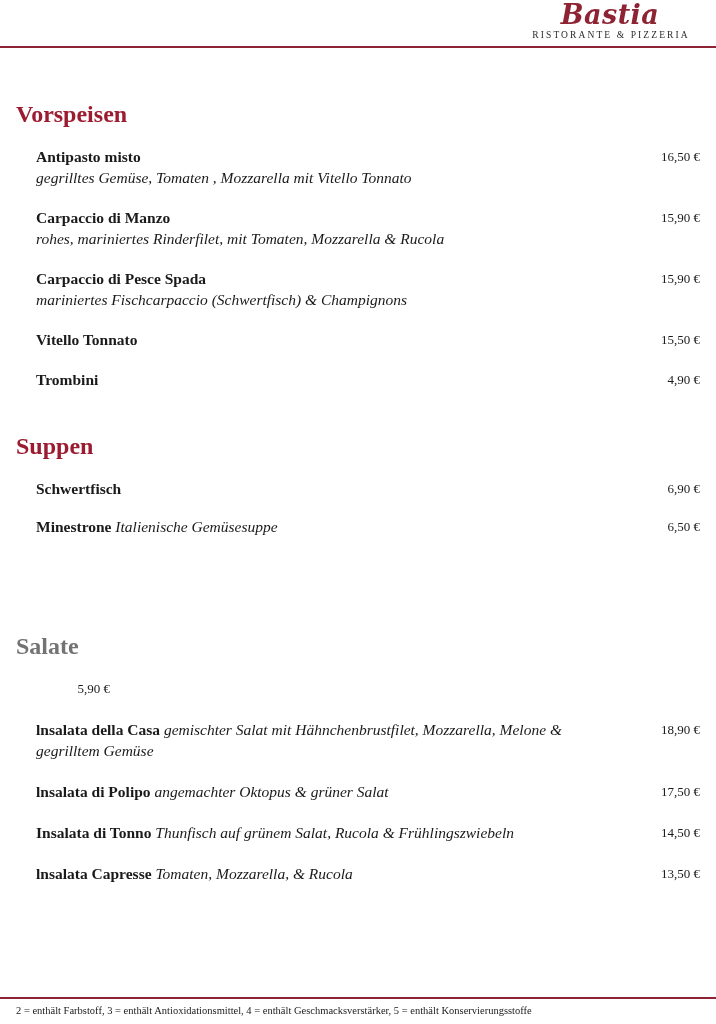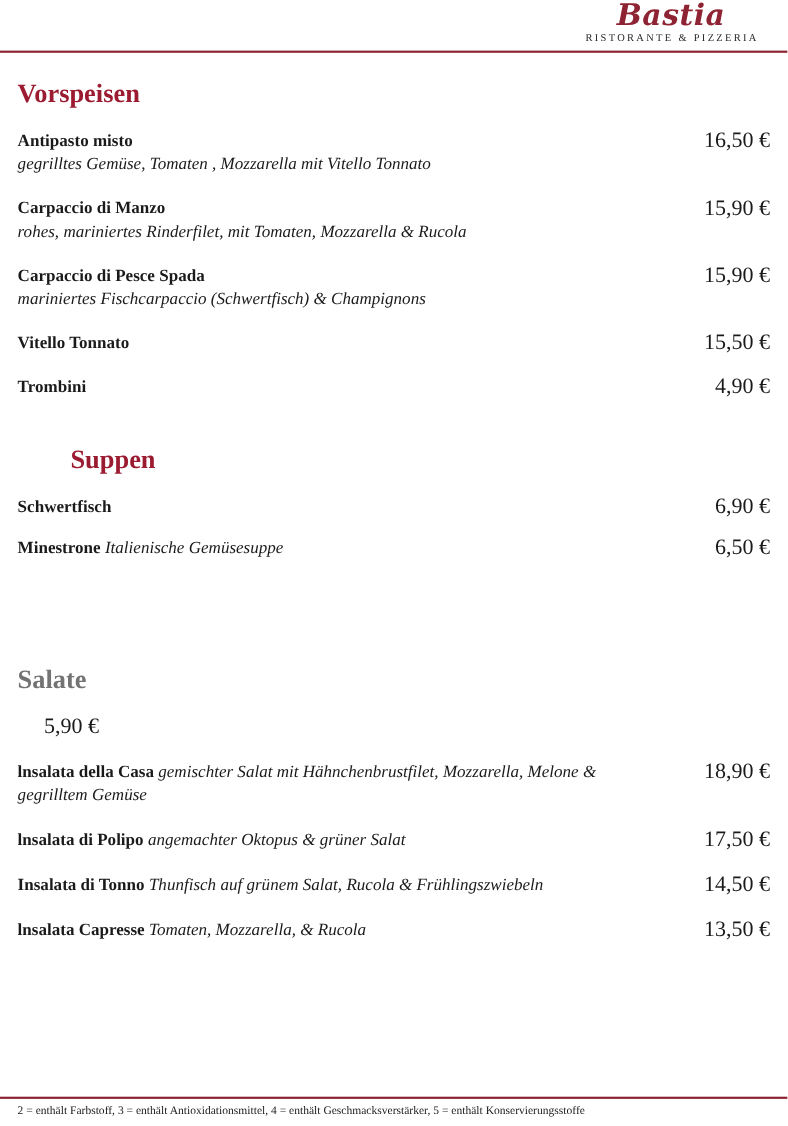--- a/index.html
+++ b/index.html
@@ -67,31 +67,32 @@
   }
 
   .section { }
   .section-title {
     color: #9B1B30;
     font-weight: 700;
     font-size: 24px;
     line-height: 28px;
     margin: 0;
   }
-  .section-vorspeisen { padding-top: 24px; }
+  .section-vorspeisen { padding-top: 52px; }
   .section-suppen   { padding-top: 42px; }
   .section-salate   { padding-top: 43px; }
 
   .items { margin-top: 18px; }
 
   .item {
     display: flex;
     align-items: flex-start;
     justify-content: space-between;
     margin-bottom: 19px;
+    margin-left: 20px;
   }
   .item:last-child { margin-bottom: 0; }
   .item-text {
     flex: 1 1 auto;
     padding-right: 18px;
     min-width: 0;
   }
   .item-name {
     font-weight: 700;
     font-size: 15.5px;
@@ -105,21 +106,21 @@
     color: #1a1a1a;
   }
   
   .item.inline .item-desc { display: inline; }
   .item.inline .item-name { display: inline; }
   .item.stacked .item-desc { display: block; }
   .item-price {
     flex: 0 0 auto;
     width: 74px;
     text-align: right;
-    font-size: 20px;
+    font-size: 13px;
     line-height: 21px;
     white-space: nowrap;
   }
 
   
   .section-suppen .item { margin-bottom: 17px; }
   .section-salate .item { margin-bottom: 20px; }
 
   
   .footer-note {
@@ -165,21 +166,21 @@
           <div class="item-price">15,50 €</div>
         </div>
         <div class="item stacked">
           <div class="item-text"><span class="item-name">Trombini</span></div>
           <div class="item-price">4,90 €</div>
         </div>
       </div>
   </div>
 
   <div class="section section-suppen">
-    <h2 class="section-title" style="color: rgb(155, 27, 48); margin-left: 48px;">Suppen</h2>
+    <h2 class="section-title" style="color: rgb(155, 27, 48);">Suppen</h2>
     <div class="items">
         <div class="item inline">
           <div class="item-text"><span class="item-name">Schwertfisch</span></div>
           <div class="item-price">6,90 €</div>
         </div>
         <div class="item inline">
           <div class="item-text"><span class="item-name">Minestrone</span><span class="item-desc"> Italienische Gemüsesuppe</span></div>
           <div class="item-price">6,50 €</div>
         </div>
       </div>

